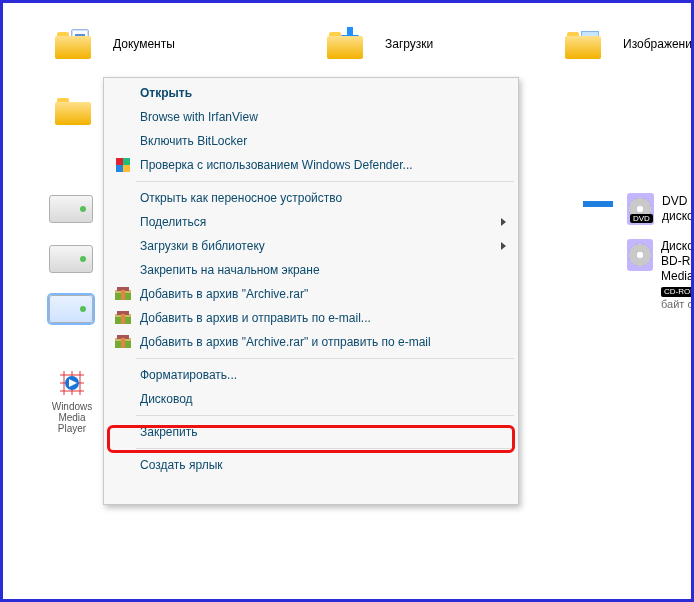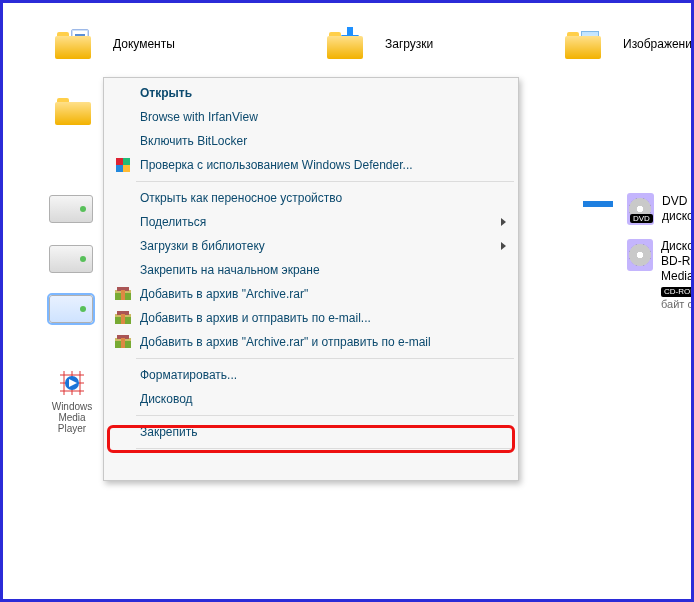--- a/index.html
+++ b/index.html
@@ -290,19 +290,22 @@
         <span>Форматировать...</span>
       </div>
   <div class="ctx-item">
         <span>Дисковод</span>
       </div>
   <div class="ctx-sep"></div>
   <div class="ctx-item">
         <span>Закрепить</span>
       </div>
   <div class="ctx-sep"></div>
+  <div class="ctx-item">
+        <span>Создать ярлык</span>
+      </div>
   <div class="ctx-item"></div>
 
 </div>
 
 <div class="highlight" style="left:104px; top:422px; width:408px; height:28px;"></div>
 
 </div>
 
 </body></html>

